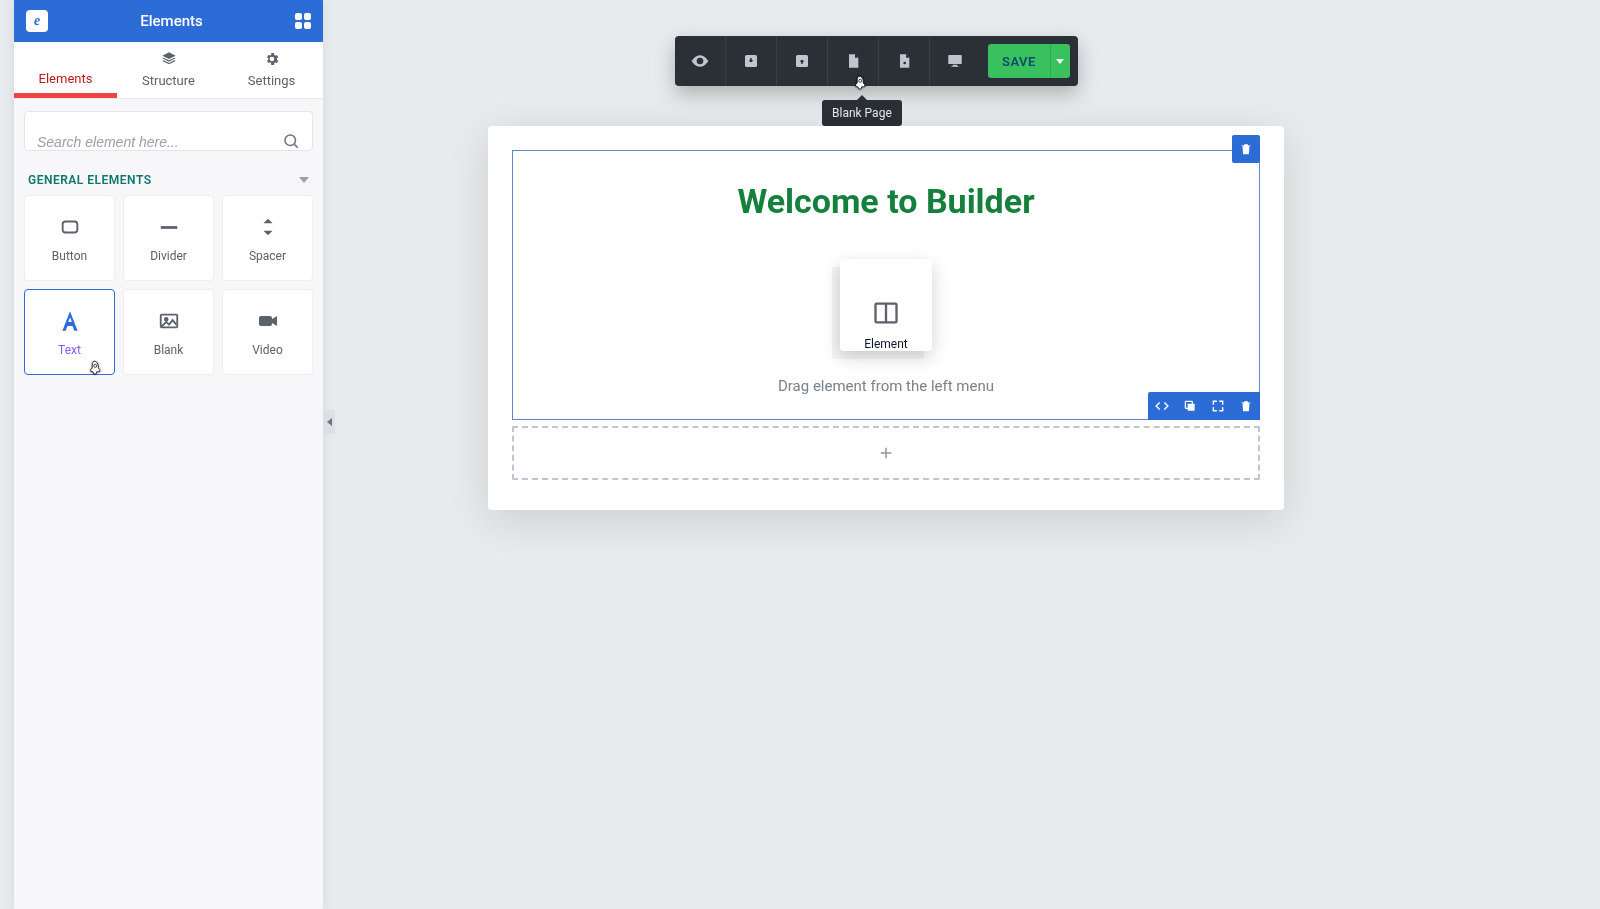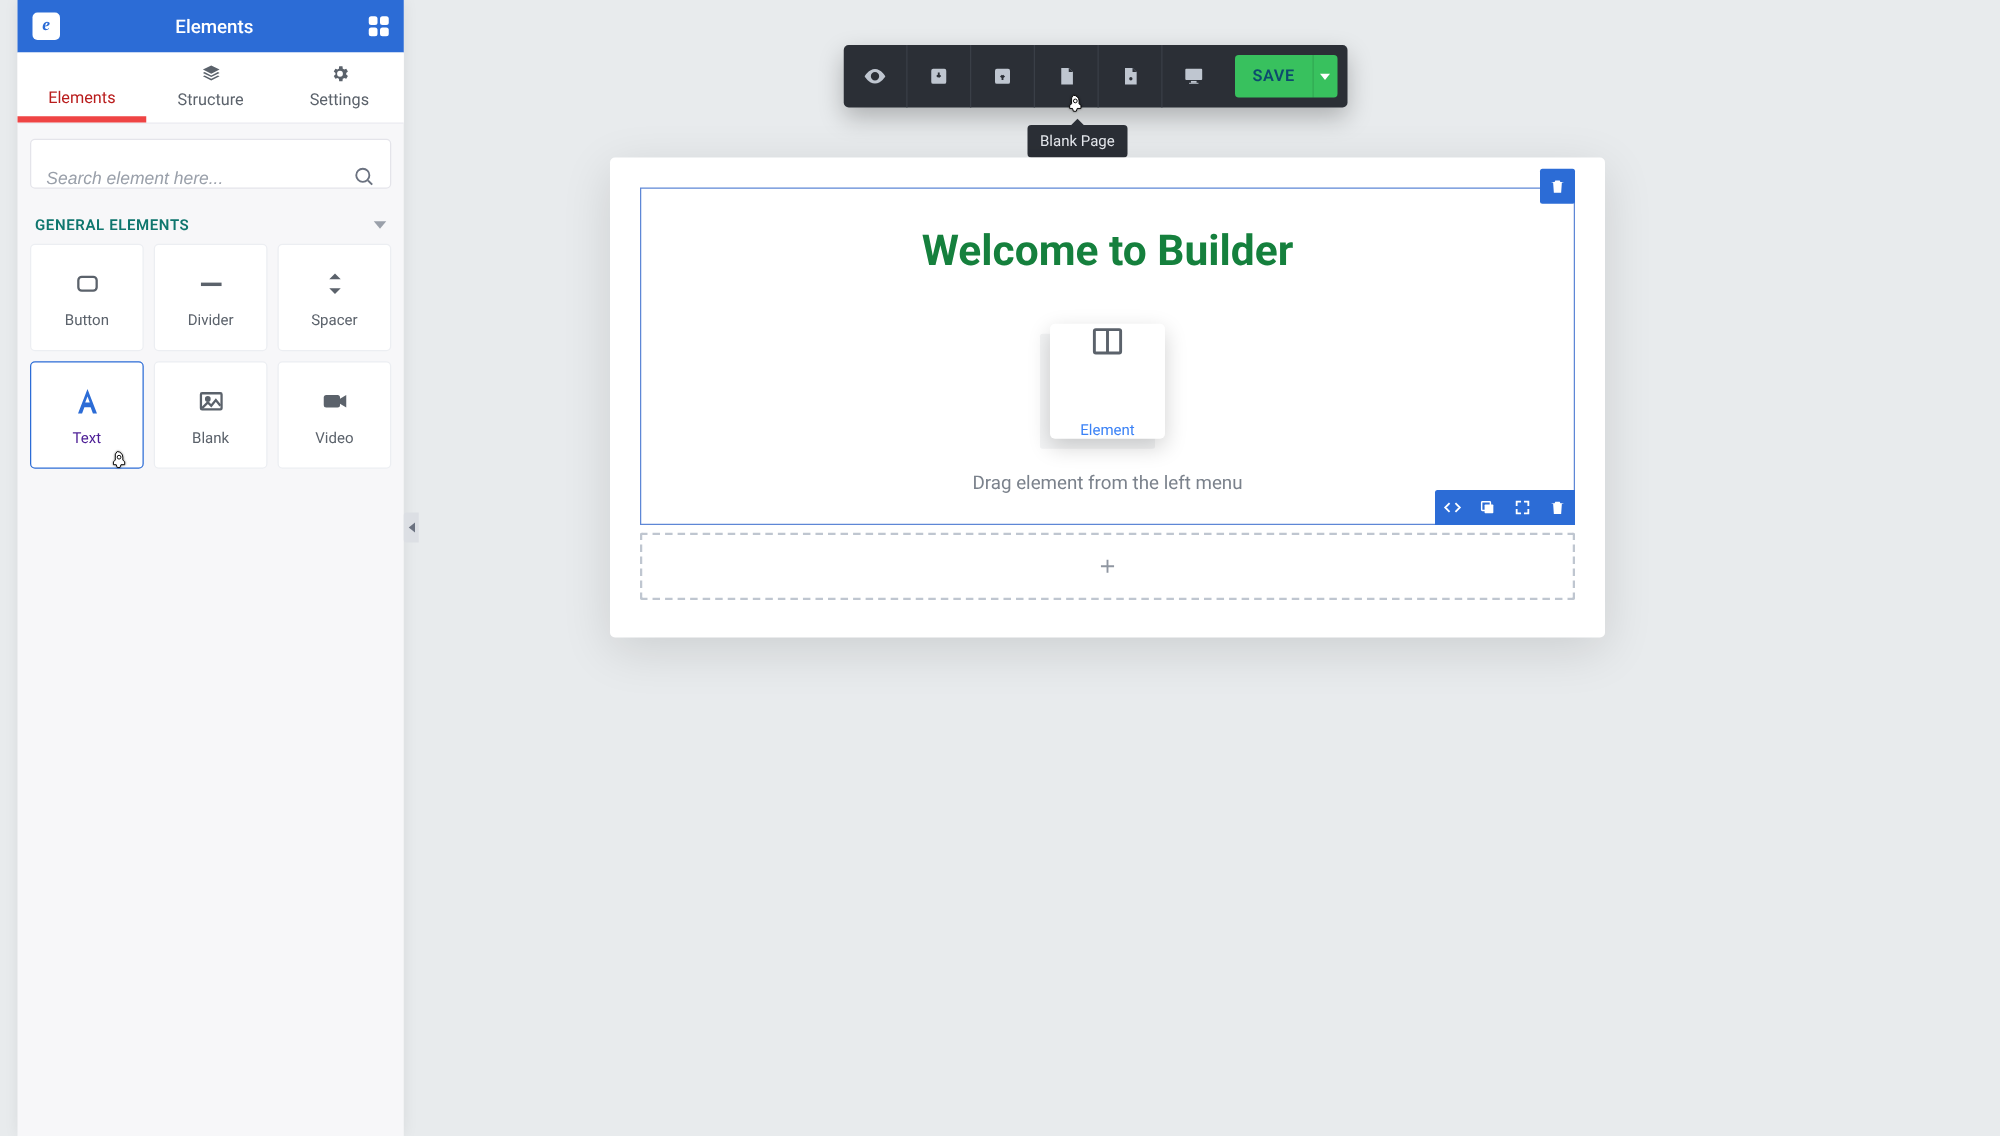--- a/index.html
+++ b/index.html
@@ -122,21 +122,21 @@
   border: 1px solid #eceef2;
   border-radius: 4px;
   height: 86px;
   display: flex; flex-direction: column; align-items: center; justify-content: center;
   gap: 8px;
   color: #5b626b;
   font-size: 12px;
 }
 .el-card.active {
   border: 1.5px solid #2c6cd6;
-  color: #4c1d95;
+  color: #8b5cf6;
   justify-content: center;
 }
 .el-card .el-icon { width: 28px; height: 28px; display: flex; align-items: center; justify-content: center; }
 .el-card .el-label { font-size: 12px; }
 
 
 .collapse-handle {
   position: absolute;
   left: 323px;
   top: 410px;
@@ -263,23 +263,23 @@
   width: 92px; height: 92px;
   background: #f3f4f5;
   border-radius: 2px;
 }
 .element-card {
   position: relative;
   width: 92px; height: 92px;
   background: #fff;
   border-radius: 4px;
   box-shadow: 0 6px 18px rgba(0,0,0,0.18);
-  display: flex; flex-direction: column; align-items: center; justify-content: space-between;
+  display: flex; flex-direction: column; align-items: center; justify-content: flex-end;
   gap: 10px;
-  color: #3b82f6;
+  color: #0f172a;
   font-size: 12px;
 }
 .hint-text {
   margin-top: 26px;
   color: #7b828c;
   font-size: 15px;
 }
 .block-actions {
   position: absolute;
   right: -1px; bottom: -1px;

